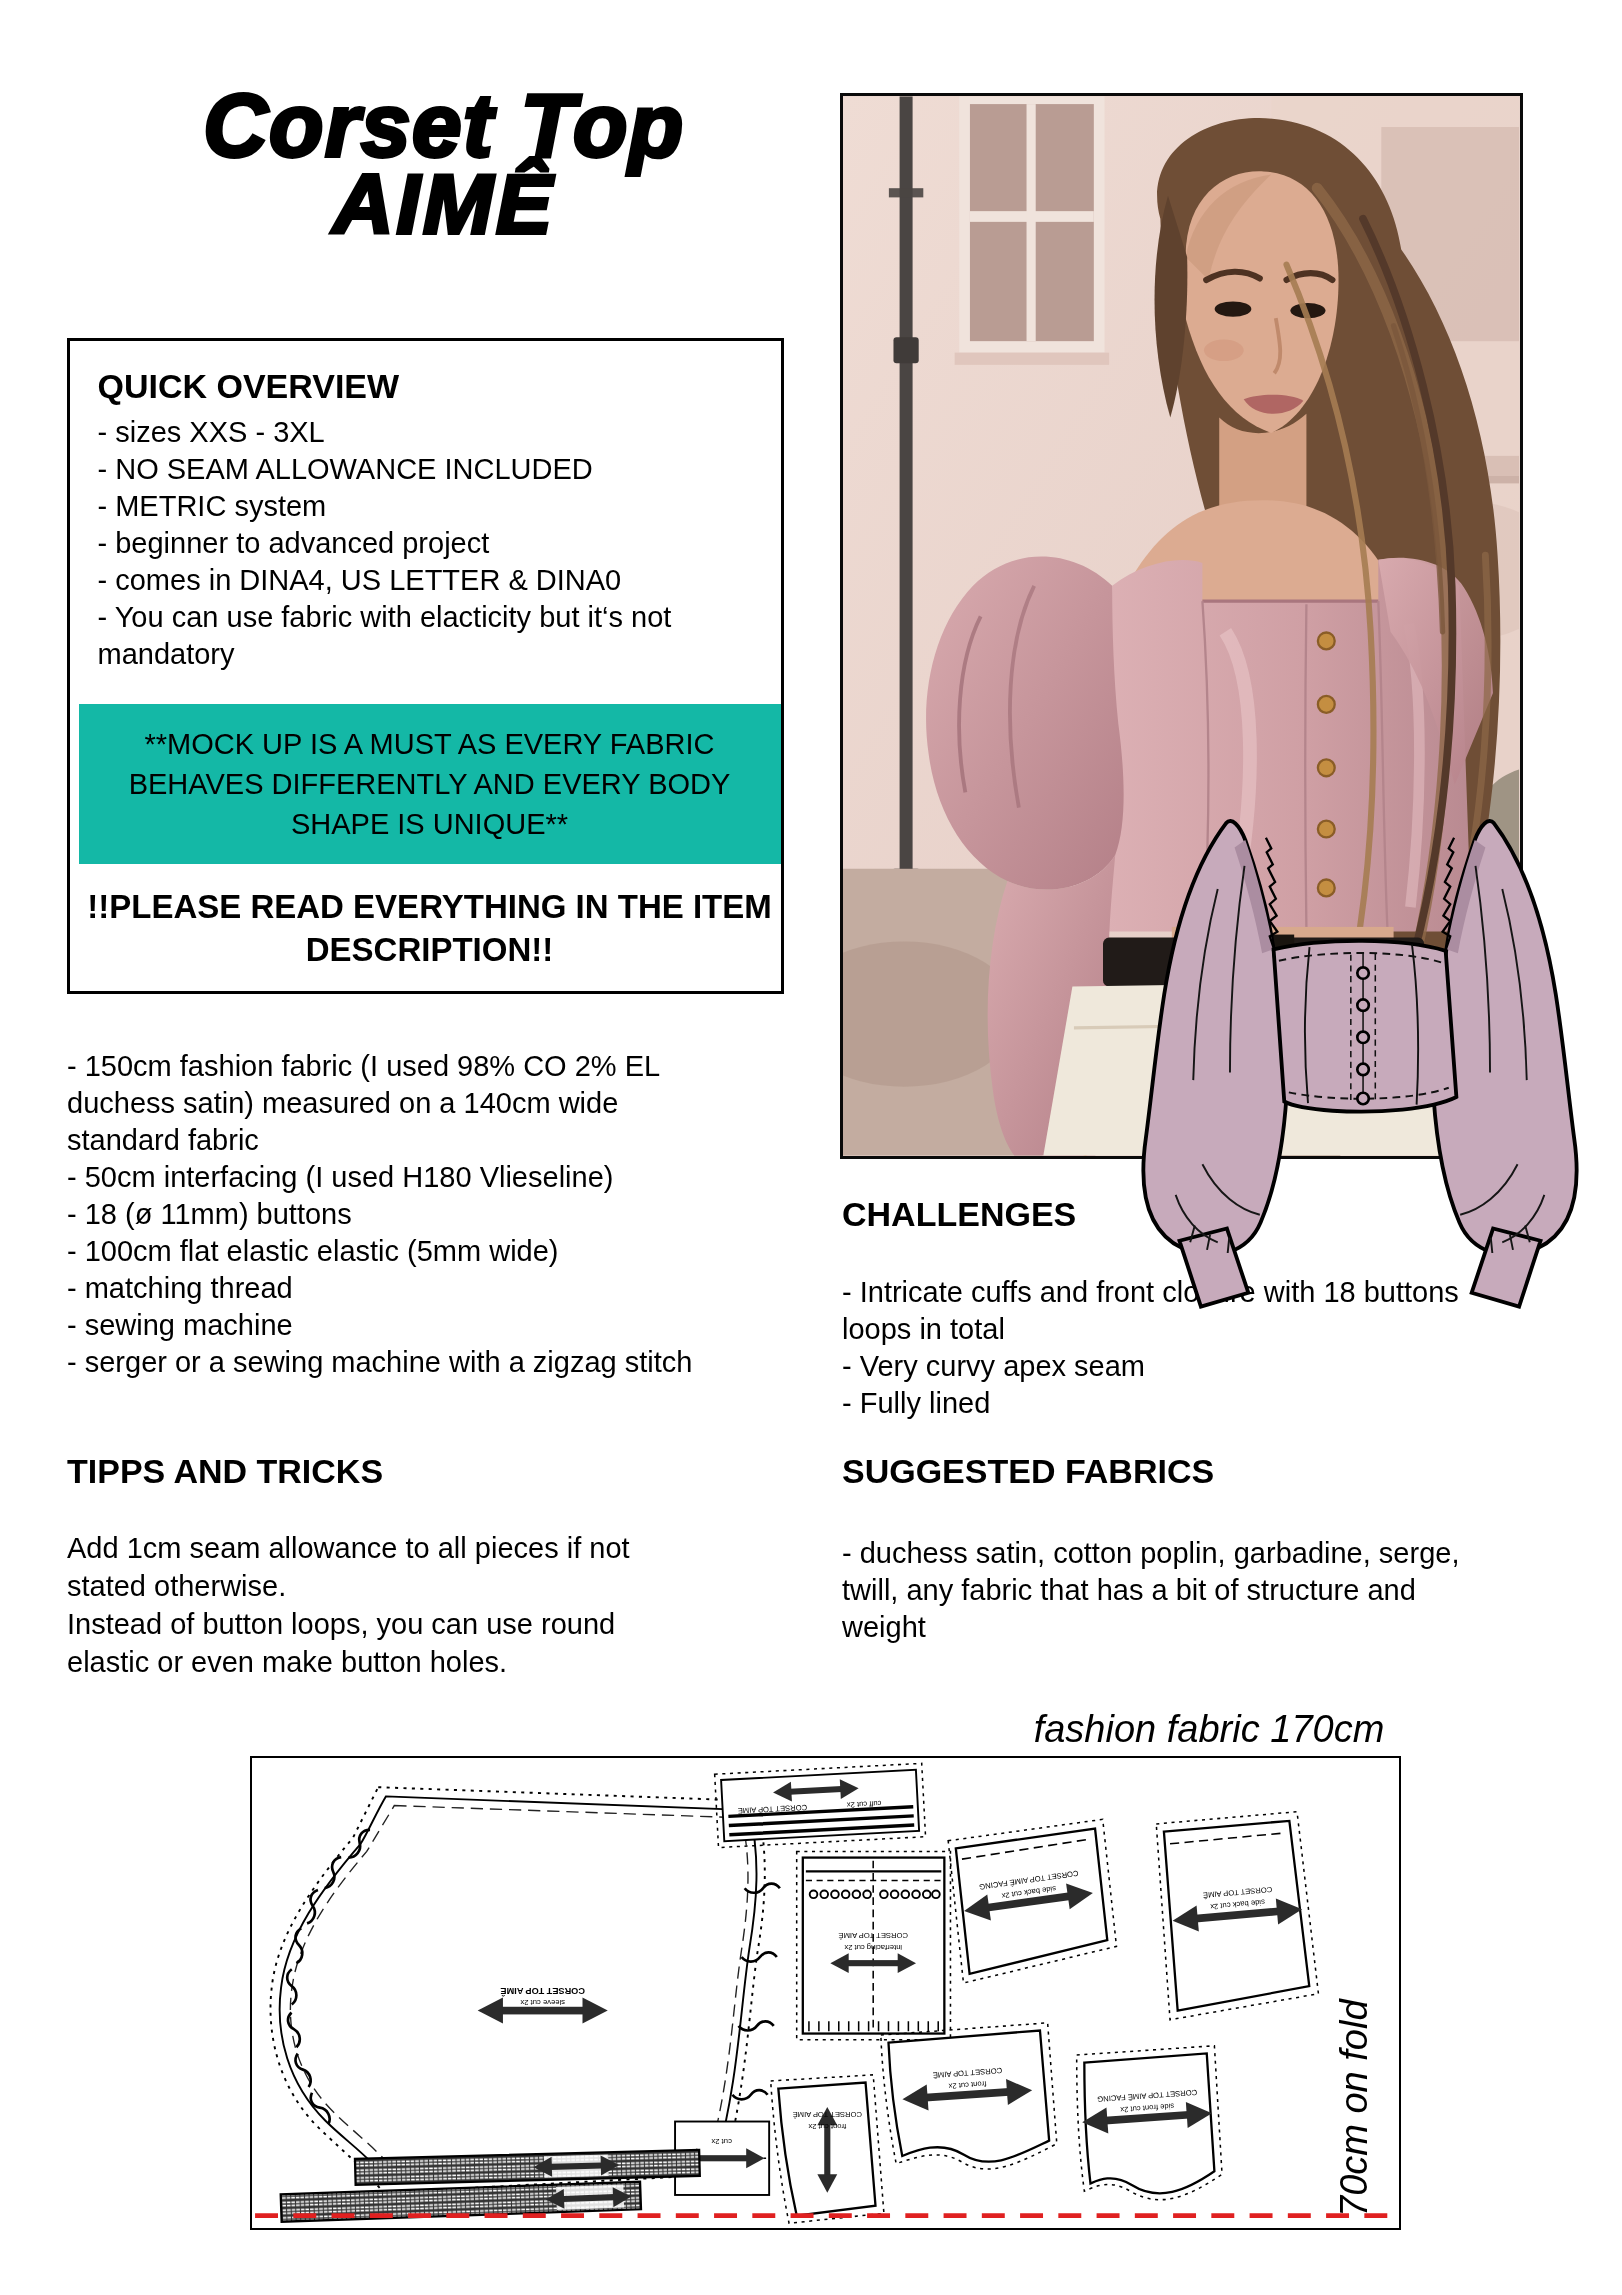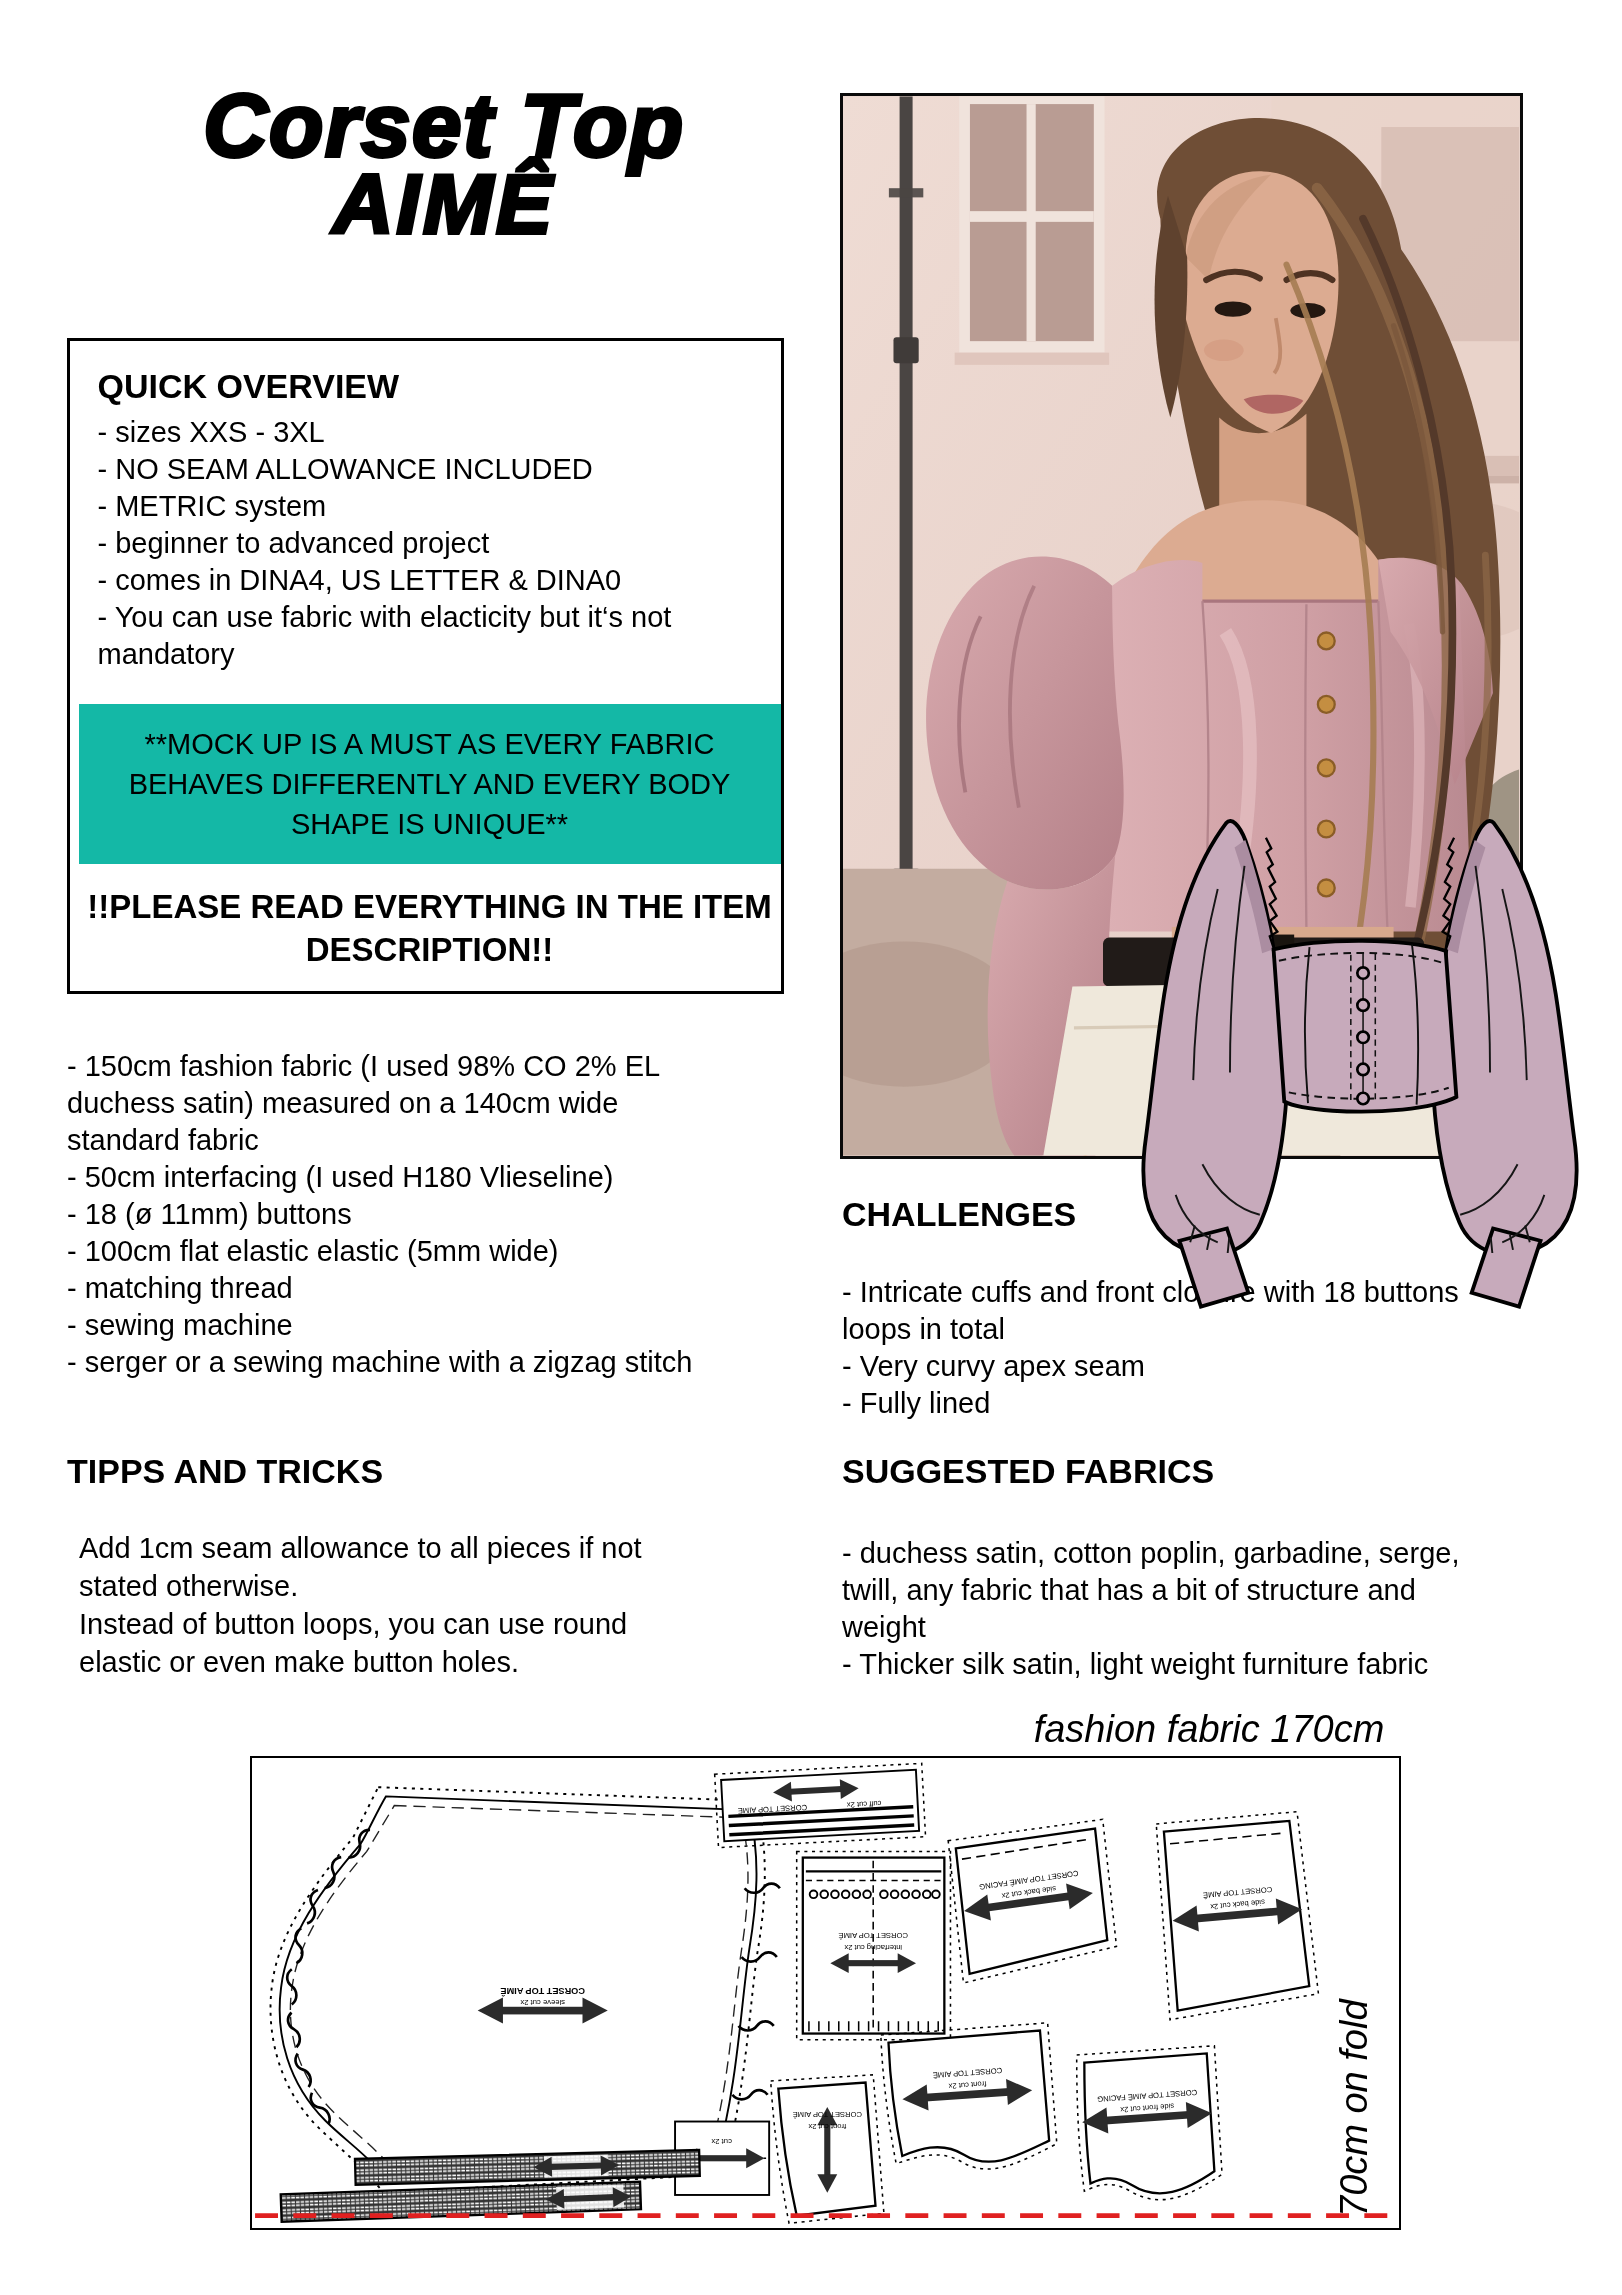--- a/index.html
+++ b/index.html
@@ -14,21 +14,21 @@
   #overview-box h2{margin:0 0 7.7px 0;font-size:34px;}
   .bodyline{font-size:29px;line-height:37px;white-space:nowrap;}
   #notice{margin:31px 0 0 -19px;width:702px;box-sizing:border-box;background:#14b8a6;text-align:center;font-size:29px;line-height:40px;padding:20px 37px;}
   #warning{margin:21.4px 0 0 -19px;width:702px;text-align:center;font-weight:bold;font-size:33px;line-height:43px;}
   
   .section h2{margin:0;font-size:34px;}
   #materials{left:67px;top:1006px;width:765px;}
   #materials .list{margin-top:42px;}
   #tipps{left:67px;top:1452px;width:765px;}
   #tipps .list{margin-top:38px;}
-  #tipps .bodyline{line-height:38px;margin-left:12px;}
+  #tipps .bodyline{line-height:38px;}
   #challenges{left:842px;top:1195px;width:773px;}
   #challenges .list{margin-top:40px;}
   #fabrics{left:842px;top:1452px;width:773px;}
   #fabrics .list{margin-top:44px;}
   #fabric-caption{left:972px;top:1708px;width:474px;text-align:center;font-size:38px;font-style:italic;z-index:3;}
   
   #photo{left:840px;top:93px;width:683px;height:1066px;border:3.1px solid #0a0a0a;box-sizing:border-box;background:#e9d4cc;z-index:1;}
   
   #flat-drawing{left:1103px;top:797px;width:514px;height:528px;z-index:2;}
   
@@ -94,21 +94,20 @@
     <div class="bodyline">- Fully lined</div>
   </div>
 </div>
 
 <div class="abs section" id="fabrics">
   <h2>SUGGESTED FABRICS</h2>
   <div class="list">
     <div class="bodyline">- duchess satin, cotton poplin, garbadine, serge,</div>
     <div class="bodyline">twill, any fabric that has a bit of structure and</div>
     <div class="bodyline">weight</div>
-    <div class="bodyline">- Thicker silk satin, light weight furniture fabric</div>
   </div>
 </div>
 
 <div class="abs" id="photo">
   <svg width="676" height="1060" viewBox="0 0 884 1385">
     <defs>
       <linearGradient id="wall" x1="0" y1="0" x2="1" y2="1">
         <stop offset="0" stop-color="#efdcd4"></stop>
           <stop offset="1" stop-color="#e2c9c2"></stop>
       </linearGradient>

